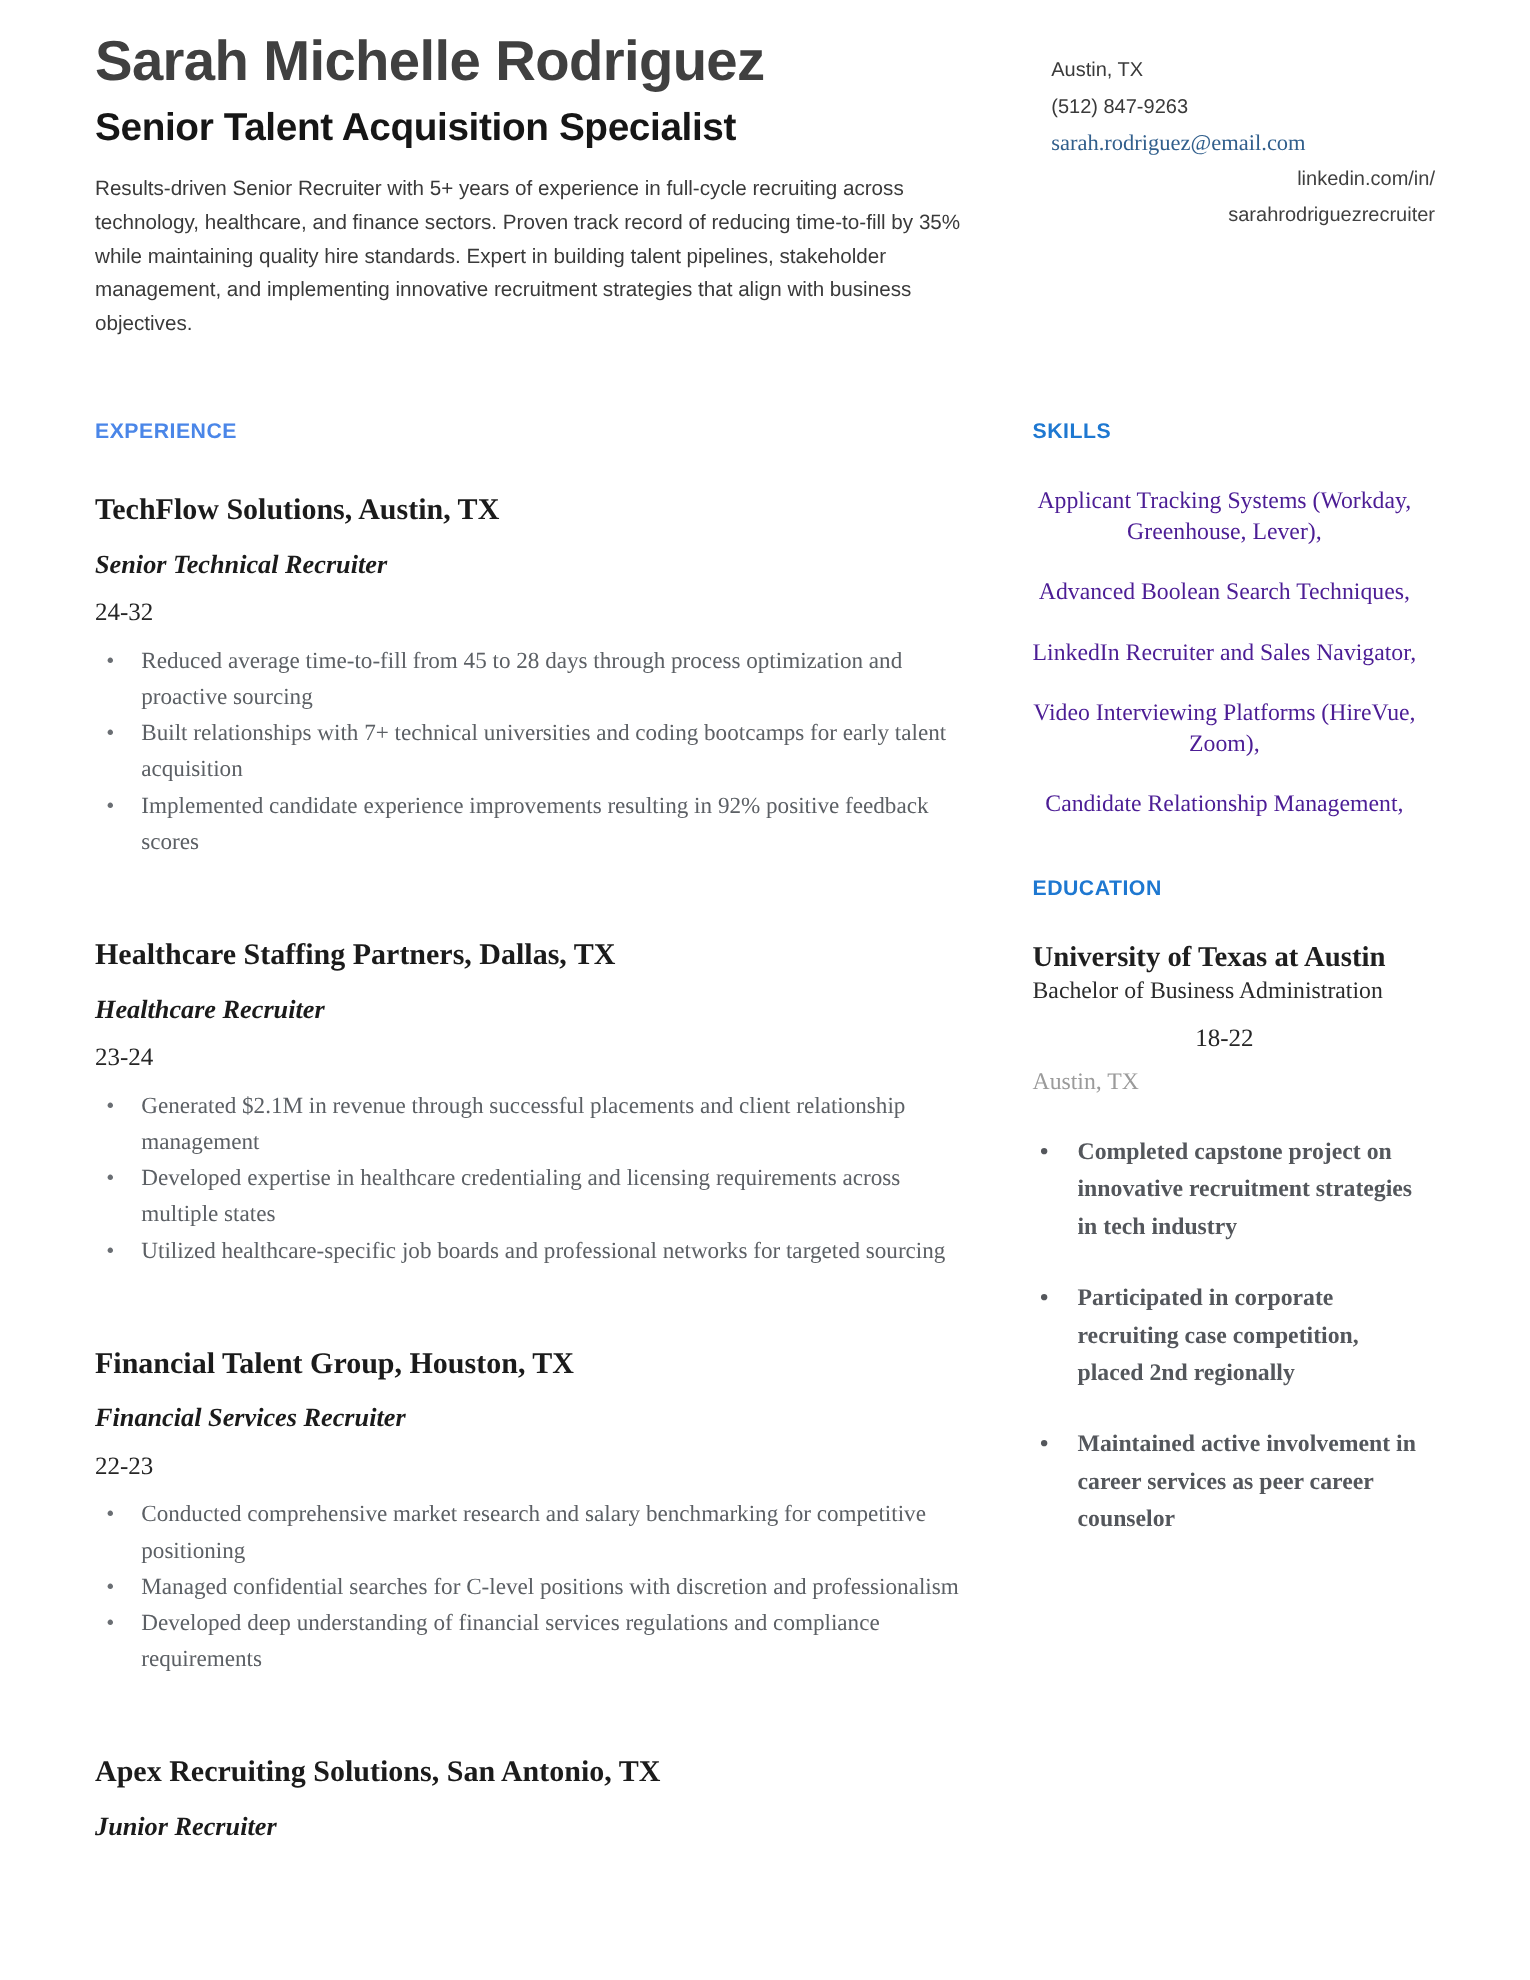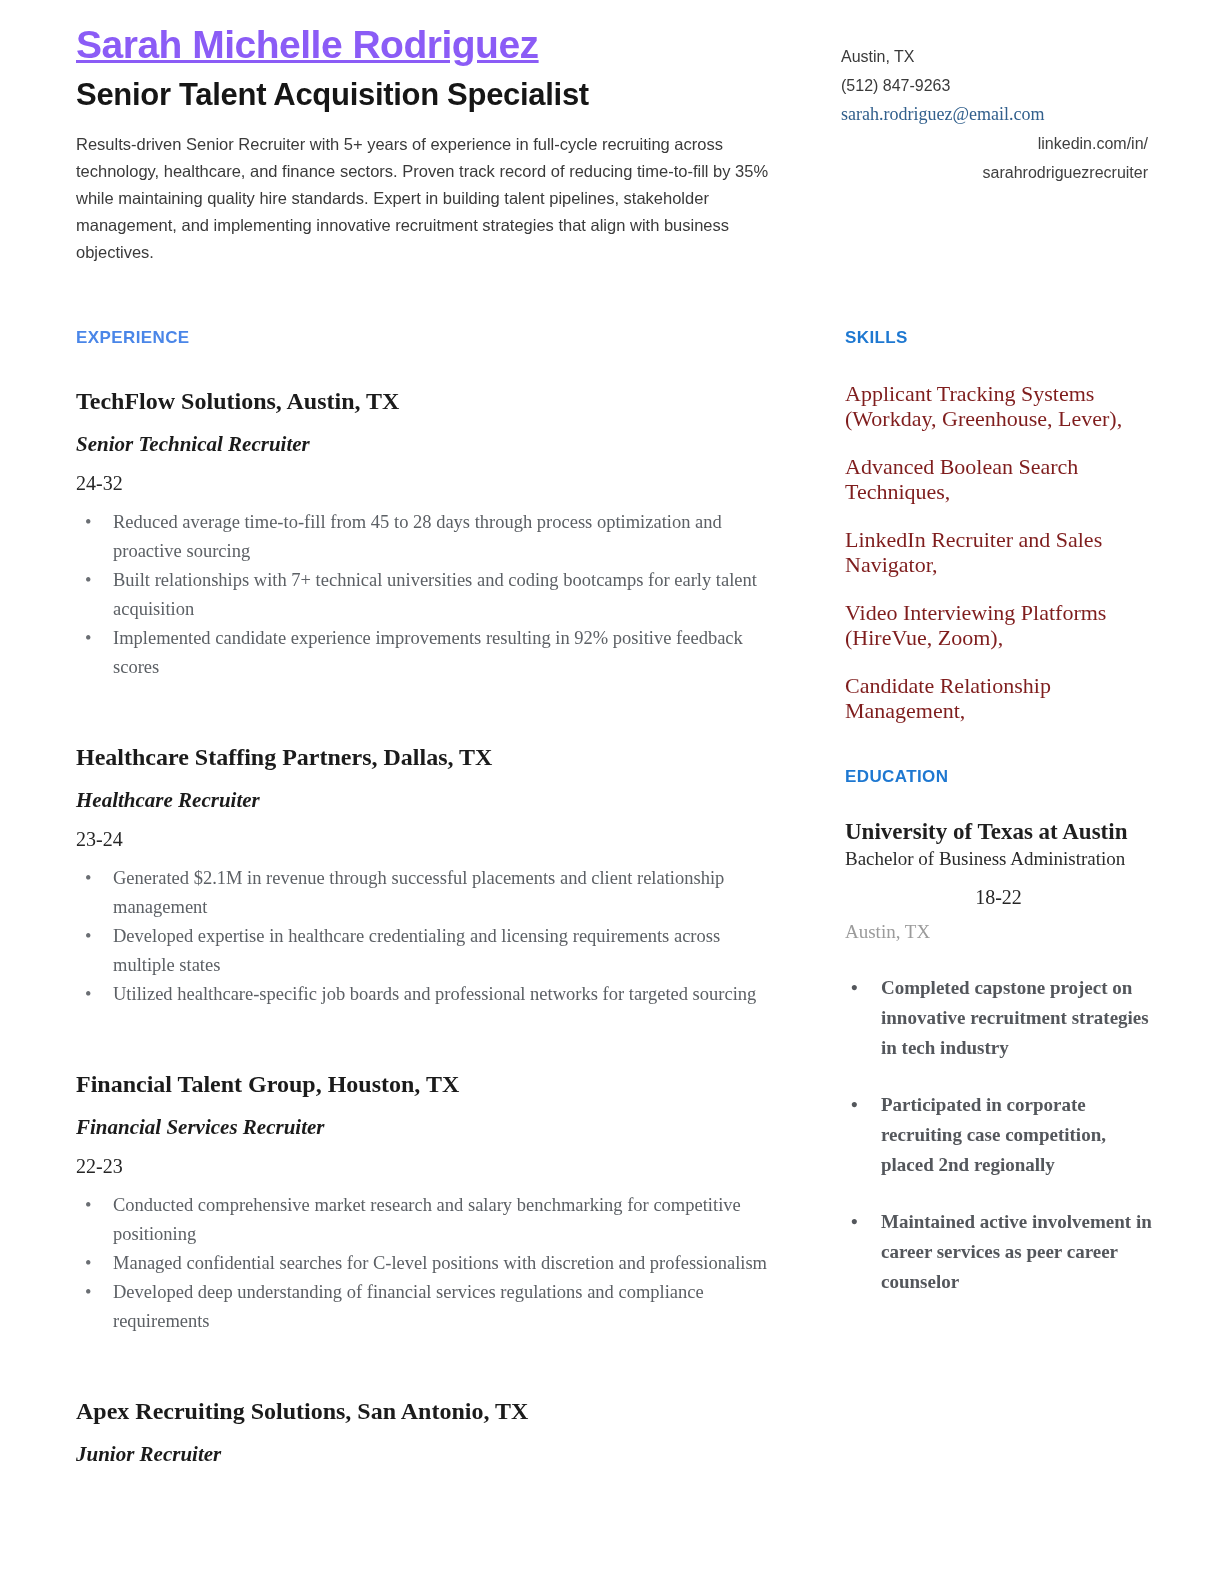--- a/index.html
+++ b/index.html
@@ -2,32 +2,32 @@
 <html><head>
 <meta charset="utf-8">
 <style>
   * { margin:0; padding:0; box-sizing:border-box; }
   html,body { width:1224px; height:1584px; background:#ffffff; overflow:hidden; }
   body { font-family:"Liberation Sans", sans-serif; color:#1c1c1c; }
   .page { width:1224px; height:1584px; padding:22px 76px 0 76px; }
 
   
   .top { display:grid; grid-template-columns:1fr 307px; column-gap:60px; }
-  .name { font-size:39px; font-weight:800; letter-spacing:-0.5px; color:#8b5cf6; line-height:1.18;text-decoration:underline; }
+  .name { font-size:45px; font-weight:800; letter-spacing:-0.5px; color:#404040; line-height:1.18; }
   .headline { font-size:31px; font-weight:800; letter-spacing:-0.3px; color:#161616; margin-top:9px; }
   .summary { margin-top:18px; max-width:700px; font-size:16.5px; line-height:27px; color:#3a3a3a; }
   .contact { padding-top:20px; font-size:16px; line-height:29px; color:#3a3a3a; }
   .contact .email {
     display:block; font-family:"Liberation Serif", serif; font-size:18px;
     color:#315f8c; text-decoration:none; cursor:pointer;
   }
   .contact .linkedin { color:#404040; text-decoration:none; cursor:pointer; display:block;text-align:right; }
 
   
-  .columns { display:grid; grid-template-columns:705px 307px; column-gap:64px; margin-top:62px; }
+  .columns { display:grid; grid-template-columns:705px 307px; column-gap:45px; margin-top:62px; }
 
   .sec-header { font-size:17px; font-weight:700; letter-spacing:0.4px; }
   .exp-header { color:#4a86e8; }
   .side-header { color:#1e78d1; }
 
   
   .job { margin-top:40px; }
   .job + .job { margin-top:62px; }
   .job-company { font-family:"Liberation Serif", serif; font-size:24px; font-weight:700; color:#1b1b1b; }
   .job-title { font-family:"Liberation Serif", serif; font-size:21px; font-weight:700; font-style:italic; color:#1b1b1b; margin-top:17px; }
@@ -35,22 +35,22 @@
   .job-bullets { list-style:none; margin-top:13px; }
   .job-bullets li {
     position:relative; padding-left:37px;
     font-family:"Liberation Serif", serif; font-size:18.5px; line-height:29px; color:#5c6065;
   }
   .job-bullets li::before { content:"\2022"; position:absolute; left:9px; color:#6a6e73; }
 
   
   .skills-list { list-style:none; margin-top:34px; }
   .skills-list li {
-    font-family:"Liberation Serif", serif; font-size:22px; line-height:24.5px;
-    color:#7f1d1d; margin-bottom:24px;
+    font-family:"Liberation Serif", serif; font-size:19px; line-height:24.5px;
+    color:#4c1d95; margin-bottom:24px;text-align:center;
   }
   .edu-header { margin-top:44px; }
   .edu-school { font-family:"Liberation Serif", serif; font-size:23px; font-weight:700; line-height:29px; color:#1f1f1f; margin-top:30px; }
   .edu-degree { font-family:"Liberation Serif", serif; font-size:19px; line-height:25px; color:#2b2b2b; }
   .edu-dates { font-family:"Liberation Serif", serif; font-size:20px; color:#262626; margin-top:15px;text-align:center; }
   .edu-location { font-family:"Liberation Serif", serif; font-size:19px; color:#9b9b9b; margin-top:12px; }
   .edu-bullets { list-style:none; margin-top:30px; }
   .edu-bullets li {
     position:relative; padding-left:36px;
     font-family:"Liberation Serif", serif; font-size:19px; font-weight:700;

